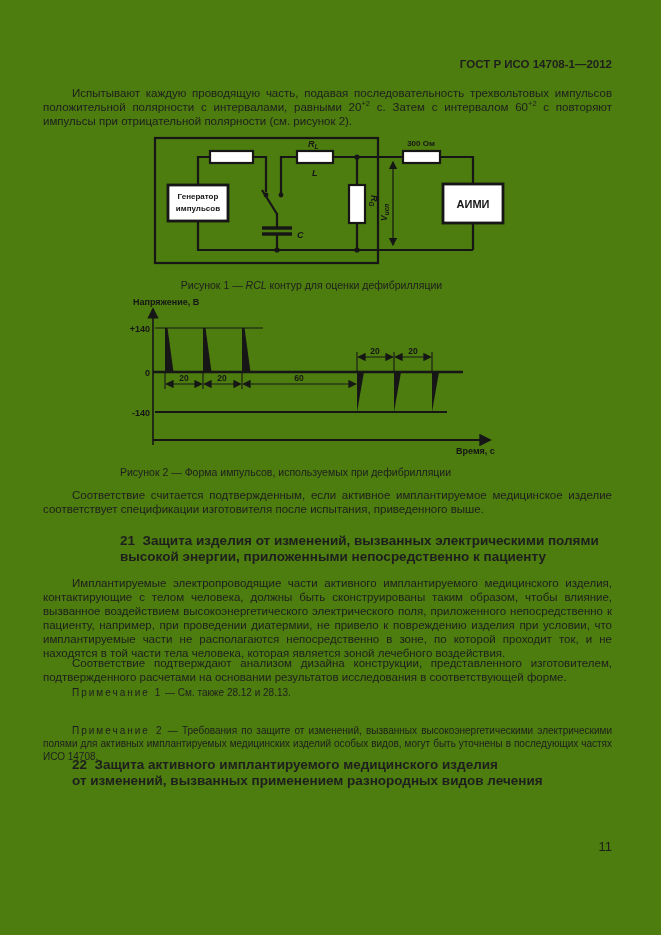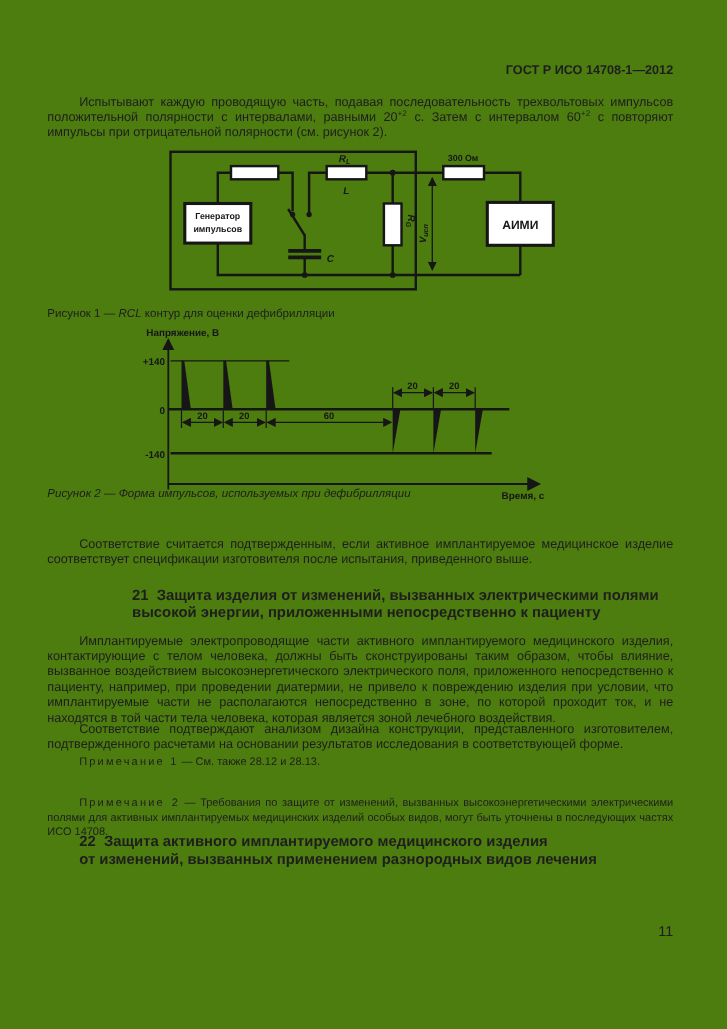--- a/index.html
+++ b/index.html
@@ -4,21 +4,21 @@
 <style>
   html,body{margin:0;padding:0;background:#ffffff;}
   .page{position:relative;width:661px;height:935px;background:#4d7c0f;
         font-family:"Liberation Sans",sans-serif;color:#1e1e1e;overflow:hidden;}
   .abs{position:absolute;}
   .header{top:58px;left:43px;width:569px;text-align:right;
           font-size:11.5px;font-weight:700;}
   .body-text{font-size:11.5px;line-height:14px;text-align:justify;}
   .ind{text-indent:29px;}
   .heading{font-size:13.5px;font-weight:700;line-height:16px;white-space:pre-line;}
-  .caption{font-size:10.5px;text-align:left;}
+  .caption{font-size:10.5px;text-align:center;}
   .caption .it{font-style:italic;}
   .note{font-size:10px;line-height:13px;text-align:justify;text-indent:29px;}
   .note-label{letter-spacing:2px;}
   sup{font-size:7.5px;line-height:0;vertical-align:super;}
   .pagenum{top:839px;left:43px;width:569px;text-align:right;font-size:13px;}
   svg{display:block;}
   svg text{font-family:"Liberation Sans",sans-serif;fill:#161616;}
   .w{stroke:#161616;stroke-width:2.2;fill:none;}
   .box{stroke:#161616;stroke-width:2.8;fill:#ffffff;}
   .comp{stroke:#161616;stroke-width:2.2;fill:#ffffff;}
@@ -163,21 +163,21 @@
         <line x1="274" y1="57" x2="274" y2="76" class="thin"></line>
         <line x1="312" y1="57" x2="312" y2="76" class="thin"></line>
         <line x1="238.5" y1="62" x2="272.5" y2="62" class="dim" marker-start="url(#arr)" marker-end="url(#arr)"></line>
         <line x1="275.5" y1="62" x2="310.5" y2="62" class="dim" marker-start="url(#arr)" marker-end="url(#arr)"></line>
         <text x="255" y="59" text-anchor="middle" font-size="8.5" class="lbl-b">20</text>
         <text x="293" y="59" text-anchor="middle" font-size="8.5" class="lbl-b">20</text>
       </g>
     </svg>
   </div>
 
-  <div class="abs caption" style="top:443px;left:43px;width:485px;font-style:italic;">Рисунок 2 — Форма импульсов, используемых при дефибрилляции</div>
+  <div class="abs caption" style="top:466px;left:43px;width:485px;">Рисунок 2 — Форма импульсов, используемых при дефибрилляции</div>
 
   <div class="abs body-text ind" style="top:488px;left:43px;width:569px;">Соответствие считается подтвержденным, если активное имплантируемое медицинское изделие соответствует спецификации изготовителя после испытания, приведенного выше.</div>
 
   <div class="abs heading" style="top:533px;left:72px;width:530px;margin-left:48px;">21&nbsp; Защита изделия от изменений, вызванных электрическими полями
 высокой энергии, приложенными непосредственно к пациенту</div>
 
   <div class="abs body-text ind" style="top:576px;left:43px;width:569px;">Имплантируемые электропроводящие части активного имплантируемого медицинского изделия, контактирующие с телом человека, должны быть сконструированы таким образом, чтобы влияние, вызванное воздействием высокоэнергетического электрического поля, приложенного непосредственно к пациенту, например, при проведении диатермии, не привело к повреждению изделия при условии, что имплантируемые части не располагаются непосредственно в зоне, по которой проходит ток, и не находятся в той части тела человека, которая является зоной лечебного воздействия.</div>
 
   <div class="abs body-text ind" style="top:656px;left:43px;width:569px;">Соответствие подтверждают анализом дизайна конструкции, представленного изготовителем, подтвержденного расчетами на основании результатов исследования в соответствующей форме.</div>
 

